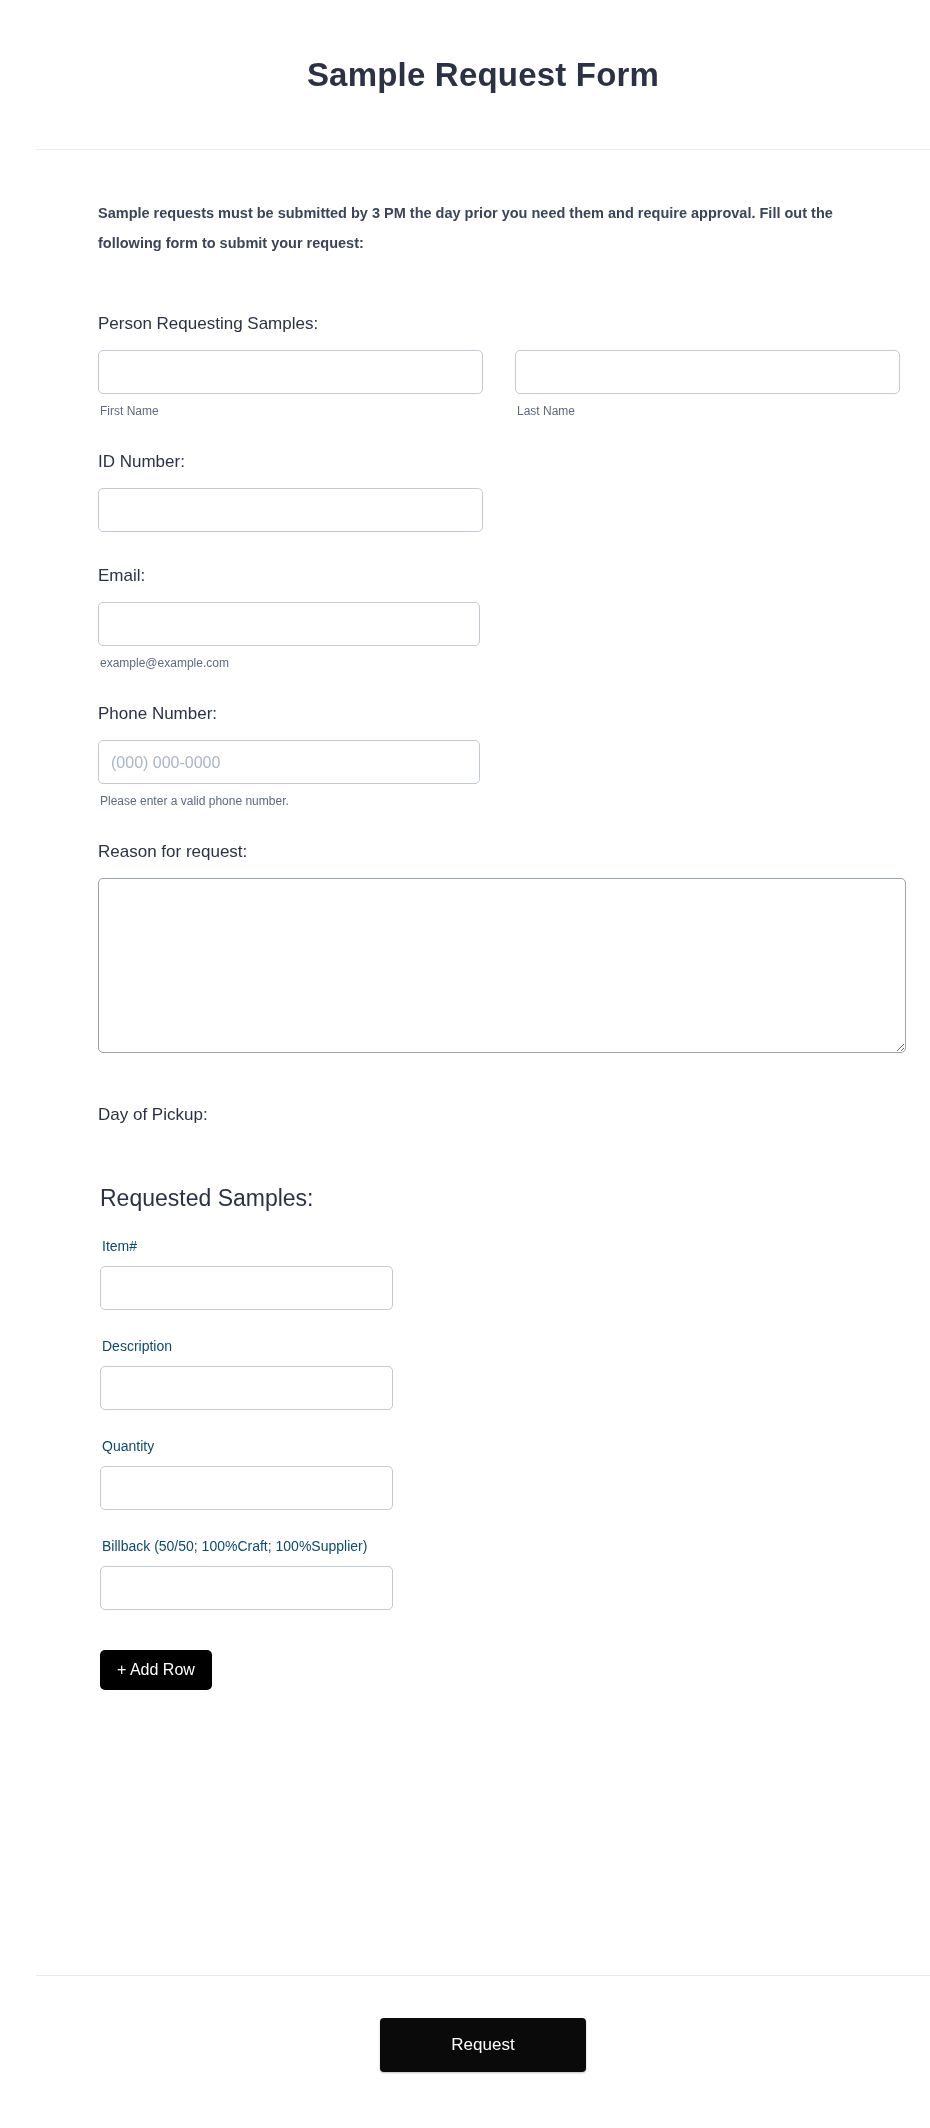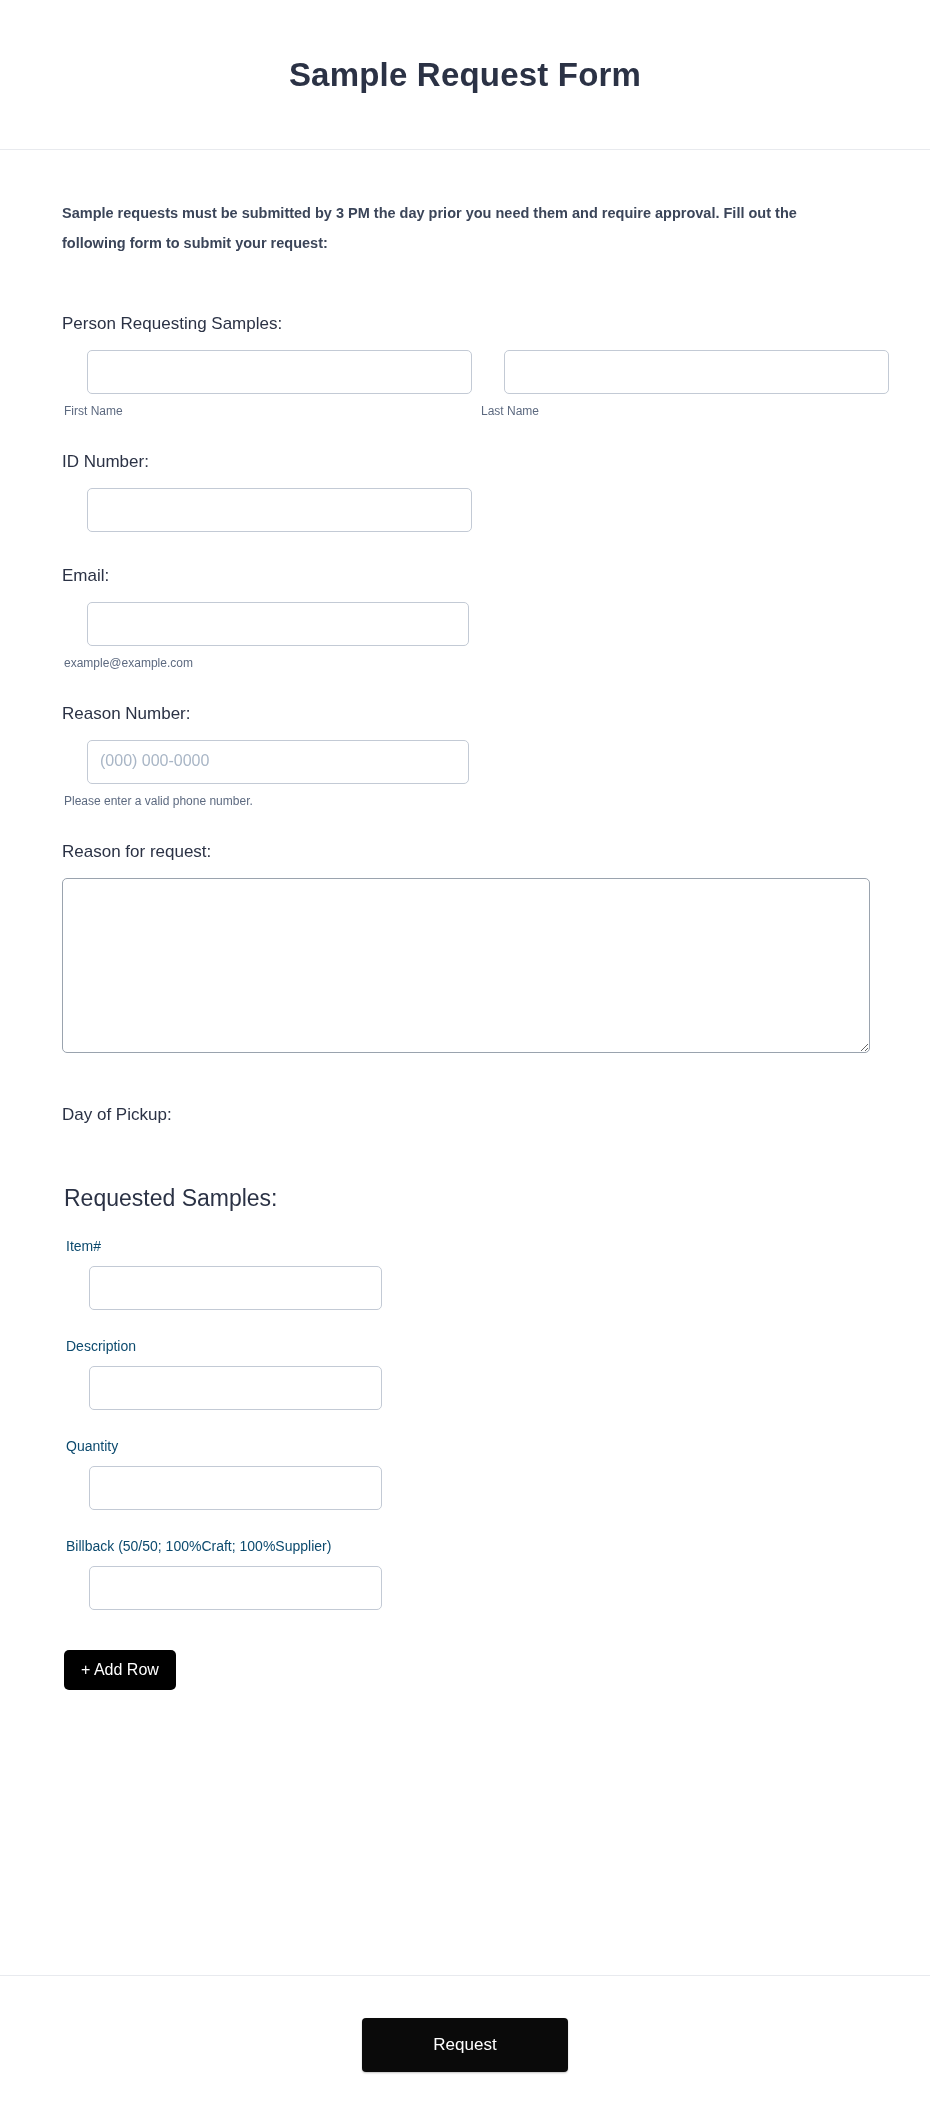--- a/index.html
+++ b/index.html
@@ -10,20 +10,21 @@
     background: #ffffff;
     font-family: "Liberation Sans", sans-serif;
     color: #33425b;
   }
   .page {
     width: 930px;
     min-height: 2128px;
     display: flex;
     flex-direction: column;
     background: #ffffff;
+    padding-left: 36px;
   }
   
   .form-header {
     height: 150px;
     display: flex;
     align-items: center;
     justify-content: center;
     border-bottom: 1px solid #e8eaee;
     background: #ffffff;
   }
@@ -67,24 +68,23 @@
   }
   .text-input {
     display: block;
     width: 385px;
     height: 44px;
     border: 1px solid #c3cad5;
     border-radius: 5px;
     background: #ffffff;
     padding: 0 12px;
     font-family: "Liberation Sans", sans-serif;
-    font-size: 11px;
+    font-size: 18px;
     color: #000000;
     outline: none;
-    margin-left: 25px;
   }
   .text-input::placeholder { color: #a9b6c6; font-size: 16px; }
   .name-row { display: flex; gap: 32px; }
   .name-col { width: 385px; }
   .name-col .text-input { width: 385px; }
   .input-sm { width: 385px; }
   .input-mid { width: 382px; }
   .input-narrow { width: 293px; }
   textarea.textarea-input {
     display: block;
@@ -174,21 +174,21 @@
       <input class="text-input input-sm" type="text" placeholder="" style="">
     </div>
 
     <div class="field-block">
       <div class="field-label">Email:</div>
       <input class="text-input input-mid" type="text" placeholder="" style="">
       <div class="field-sublabel">example@example.com</div>
     </div>
 
     <div class="field-block">
-      <div class="field-label">Reason Number:</div>
+      <div class="field-label">Phone Number:</div>
       <input class="text-input input-mid" type="text" placeholder="(000) 000-0000" style="">
       <div class="field-sublabel">Please enter a valid phone number.</div>
     </div>
 
     <div class="field-block section-gap-lg">
       <div class="field-label">Reason for request:</div>
       <textarea class="textarea-input" placeholder="" style=""></textarea>
     </div>
 
     <div class="pickup-block">

